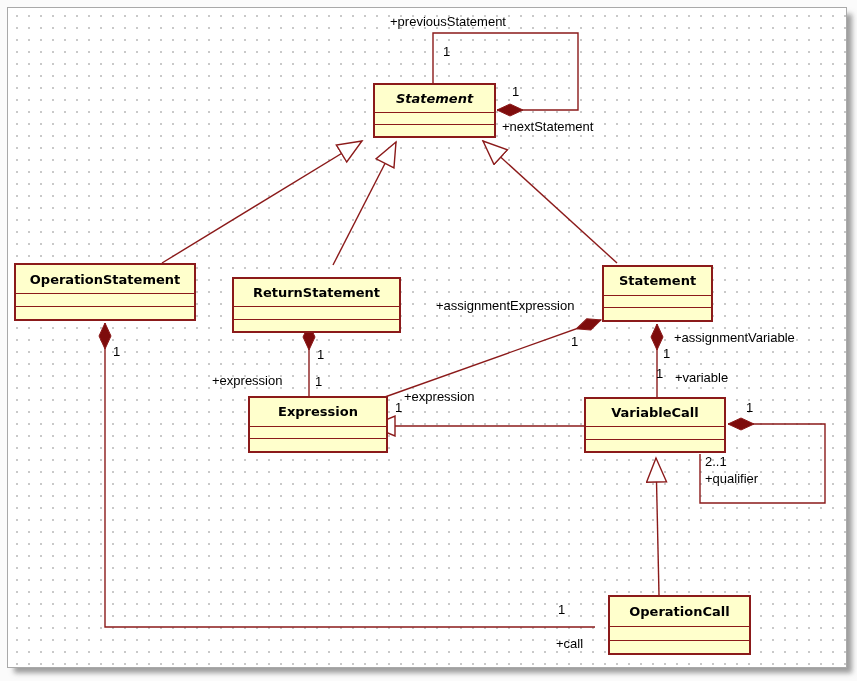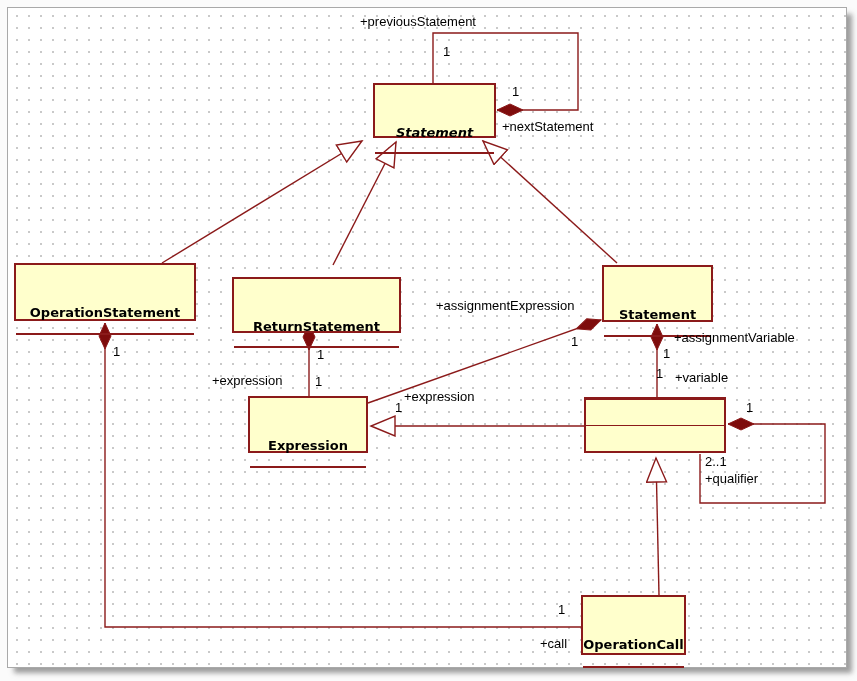--- a/index.html
+++ b/index.html
@@ -10,22 +10,22 @@
     background-image:radial-gradient(var(--grid_dot) 1px, transparent 1.4px);
     background-size:12px 12px;background-position:3px 2px;
     border:1px solid #a9a9a9;box-shadow:6px 6px 5px -1px rgba(80,80,80,0.55);
     box-sizing:border-box;}
   #connectors{position:absolute;left:0;top:0;width:857px;height:681px;}
   .edge{stroke:var(--line);stroke-width:1.4;fill:none;}
   .mk-diamond{fill:var(--diamond_fill);stroke:var(--line);stroke-width:1;}
   .mk-triangle{fill:#ffffff;stroke:var(--line);stroke-width:1.4;}
   .uml-class{position:absolute;box-sizing:border-box;border:2px solid var(--line);
     background:var(--box_fill);display:flex;flex-direction:column;}
-  .uml-class .title{flex:0 0 52%;display:flex;justify-content:center;
-    font-family:"DejaVu Sans",sans-serif;font-weight:bold;font-size:13px;color:var(--text);margin-top:40px;}
+  .uml-class .title{flex:0 0 52%;display:flex;align-items:center;justify-content:center;
+    font-family:"DejaVu Sans",sans-serif;font-weight:bold;font-size:13px;color:var(--text);}
   .uml-class.abstract .title{font-style:italic;}
   .uml-class .comp{flex:1 1 0;border-top:1.5px solid var(--line);}
   .lbl{position:absolute;font-size:13px;line-height:15px;color:var(--text);white-space:nowrap;}
 </style>
 </head>
 <body>
 
 <div id="stage">
   <div id="canvas"></div>
 
@@ -76,49 +76,52 @@
   </div>
 
   <div class="uml-class" style="left:602px;top:265px;width:111px;height:57px">
     <div class="title">
       <span>Statement</span>
     </div>
     <div class="comp"></div>
     <div class="comp"></div>
   </div>
 
-  <div class="uml-class" style="left:248px;top:396px;width:120px;height:57px">
+  <div class="uml-class" style="left:248px;top:396px;width:140px;height:57px">
     <div class="title">
       <span>Expression</span>
     </div>
     <div class="comp"></div>
     <div class="comp"></div>
   </div>
 
   <div class="uml-class" style="left:584px;top:397px;width:142px;height:56px">
+    <div class="title">
+      <span>VariableCall</span>
+    </div>
     <div class="comp"></div>
     <div class="comp"></div>
   </div>
 
-  <div class="uml-class" style="left:581px;top:595px;width:105px;height:60px">
+  <div class="uml-class" style="left:608px;top:595px;width:143px;height:60px">
     <div class="title">
       <span>OperationCall</span>
     </div>
     <div class="comp"></div>
     <div class="comp"></div>
   </div>
 
-  <div class="lbl" style="left:360px;top:14px">+previousStatement</div>
+  <div class="lbl" style="left:390px;top:14px">+previousStatement</div>
   <div class="lbl" style="left:443px;top:44px">1</div>
   <div class="lbl" style="left:512px;top:84px">1</div>
   <div class="lbl" style="left:502px;top:119px">+nextStatement</div>
 
   <div class="lbl" style="left:113px;top:344px">1</div>
   <div class="lbl" style="left:558px;top:602px">1</div>
-  <div class="lbl" style="left:540px;top:636px">+call</div>
+  <div class="lbl" style="left:556px;top:636px">+call</div>
 
   <div class="lbl" style="left:317px;top:347px">1</div>
   <div class="lbl" style="left:212px;top:373px">+expression</div>
   <div class="lbl" style="left:315px;top:374px">1</div>
 
   <div class="lbl" style="left:436px;top:298px">+assignmentExpression</div>
   <div class="lbl" style="left:571px;top:334px">1</div>
 
   <div class="lbl" style="left:674px;top:330px">+assignmentVariable</div>
   <div class="lbl" style="left:663px;top:346px">1</div>

